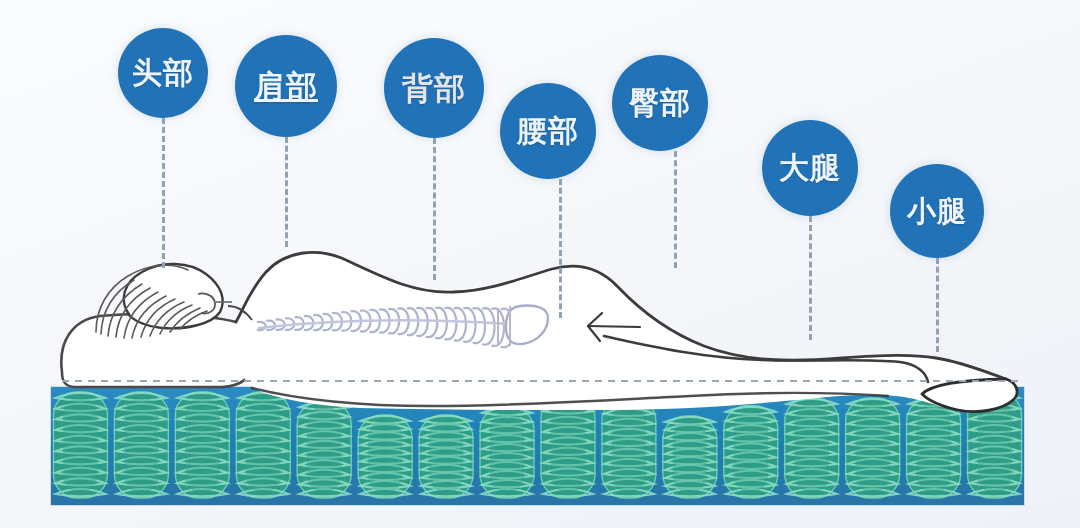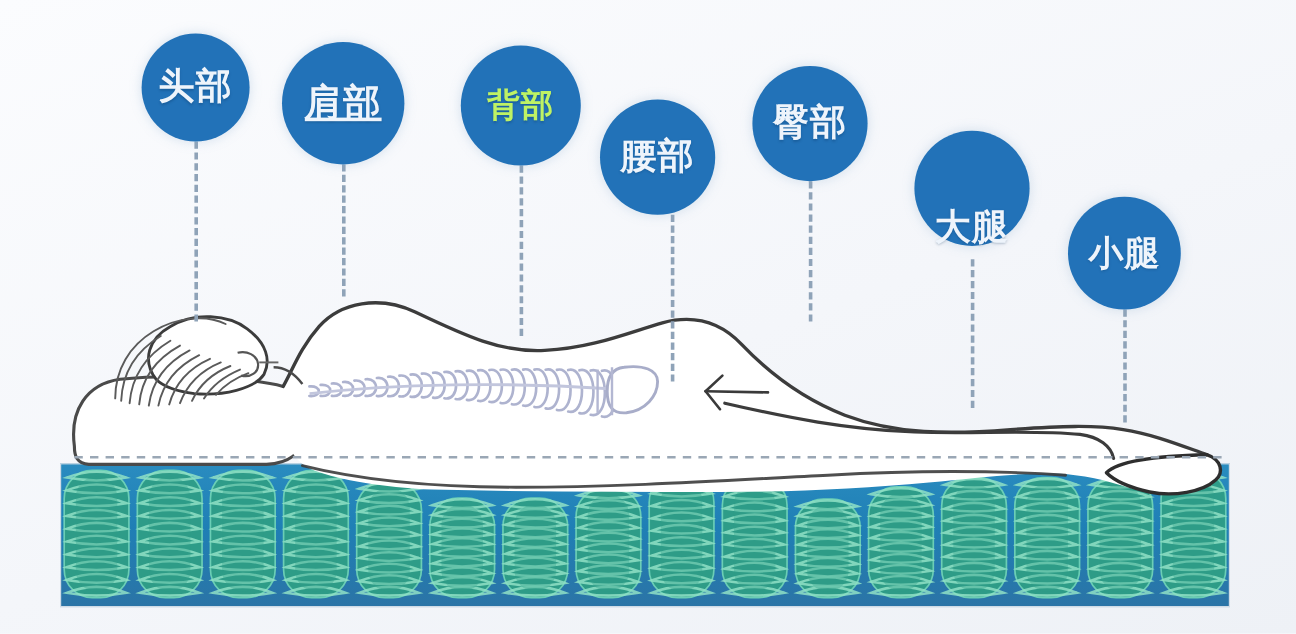--- a/index.html
+++ b/index.html
@@ -427,29 +427,29 @@
     </div>
 
   <div id="callouts">
       <div class="callout" style="left: 118px; top: 28px; width: 90px; height: 90px; background: rgb(34, 114, 184);">
         <span class="lbl" style="font-size: 30px; color: rgb(238, 244, 251);">头部</span>
       </div>
       <div class="callout" style="left: 235px; top: 35px; width: 102px; height: 102px; background: rgb(34, 114, 184);">
         <span class="lbl" style="font-size: 31px; color: rgb(238, 244, 251); text-decoration: underline;">肩部</span>
       </div>
       <div class="callout" style="left: 384px; top: 38px; width: 100px; height: 100px; background: rgb(34, 114, 184);">
-        <span class="lbl" style="font-size: 27px; color: #bef264;">背部</span>
+        <span class="lbl" style="font-size: 31px; color: #e5e5e5;">背部</span>
       </div>
       <div class="callout" style="left: 500px; top: 83px; width: 96px; height: 96px; background: rgb(34, 114, 184);">
         <span class="lbl" style="font-size: 30px; color: rgb(238, 244, 251);">腰部</span>
       </div>
-      <div class="callout" style="left: 627px; top: 55px; width: 96px; height: 96px; background: rgb(34, 114, 184);">
+      <div class="callout" style="left: 612px; top: 55px; width: 96px; height: 96px; background: rgb(34, 114, 184);">
         <span class="lbl" style="font-size: 30px; color: rgb(238, 244, 251);">臀部</span>
       </div>
-      <div class="callout" style="left: 762px; top: 109px; width: 96px; height: 96px; background: rgb(34, 114, 184); align-items: flex-end;">
+      <div class="callout" style="left: 762px; top: 120px; width: 96px; height: 96px; background: rgb(34, 114, 184);">
         <span class="lbl" style="font-size: 30px; color: rgb(238, 244, 251);">大腿</span>
       </div>
       <div class="callout" style="left: 890px; top: 164px; width: 94px; height: 94px; background: rgb(34, 114, 184);">
         <span class="lbl" style="font-size: 29px; color: rgb(238, 244, 251);">小腿</span>
       </div>
     </div>
 
 </div>
 
 </body></html>

